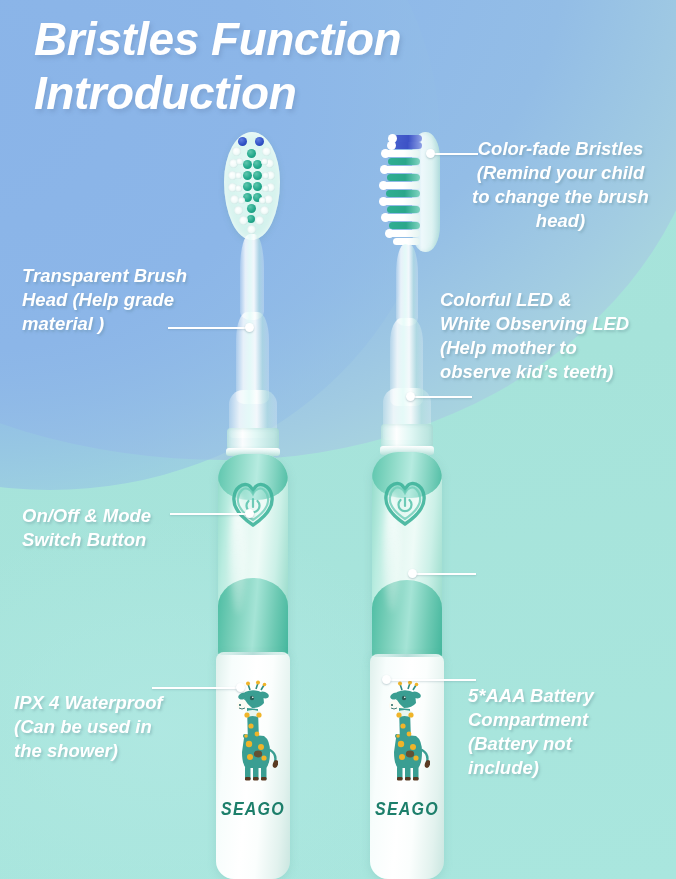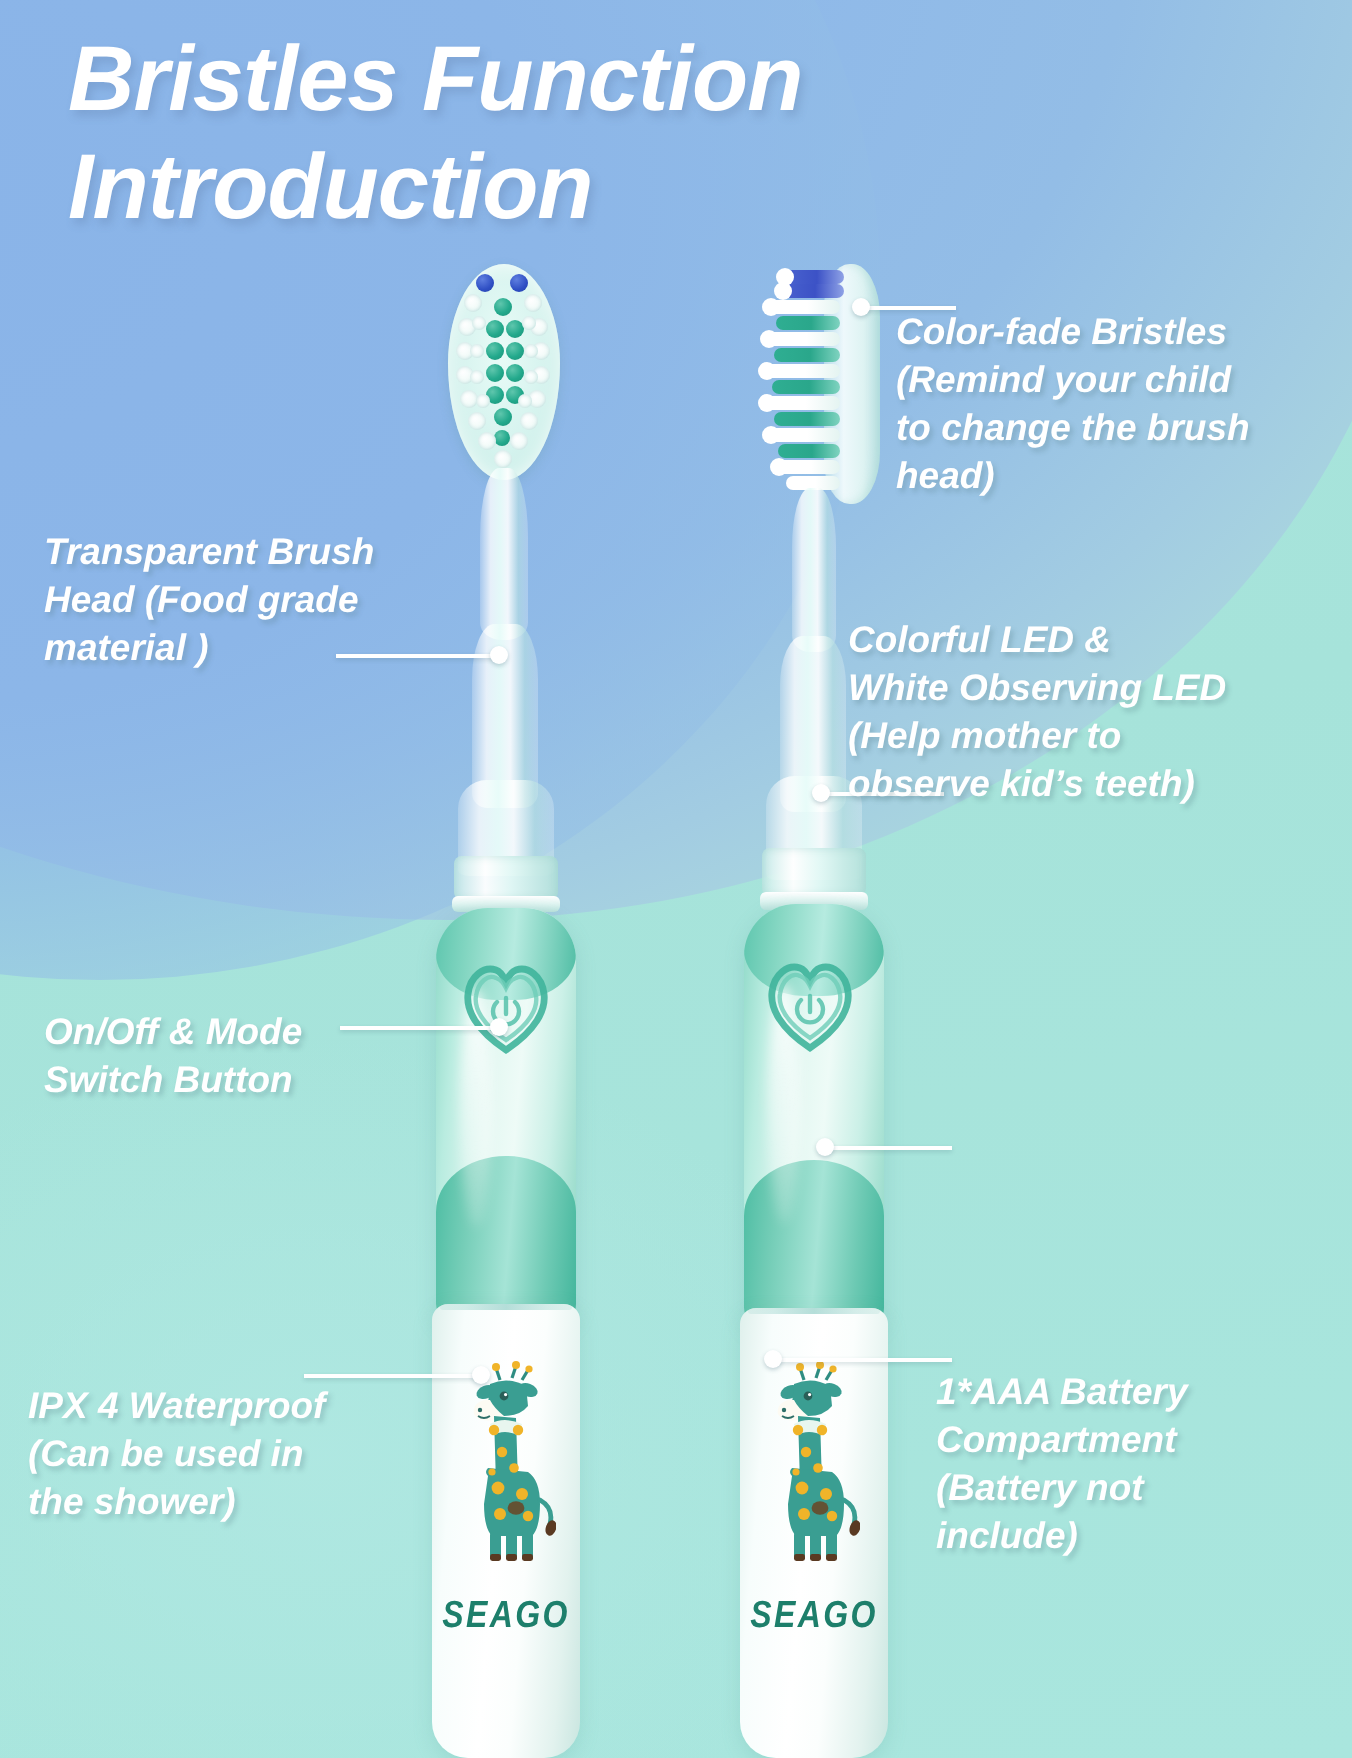--- a/index.html
+++ b/index.html
@@ -540,39 +540,39 @@
   <div class="leader" style="left:412px; top:396px; width:60px;"></div>
   <div class="leader-dot" style="left:406px; top:392px;"></div>
 
   <div class="leader" style="left:414px; top:573px; width:62px;"></div>
   <div class="leader-dot" style="left:408px; top:569px;"></div>
 
   <div class="leader" style="left:388px; top:679px; width:88px;"></div>
   <div class="leader-dot" style="left:382px; top:675px;"></div>
 
   <div class="label left" style="left:22px; top:264px; width:210px;">Transparent Brush
-Head (Food grade
+Head (Help grade
 material )</div>
 
   <div class="label left" style="left:22px; top:504px; width:200px;">On/Off &amp; Mode
 Switch Button</div>
 
   <div class="label left" style="left:14px; top:691px; width:205px;">IPX 4 Waterproof
 (Can be used in
 the shower)</div>
 
-  <div class="label right" style="left:448px; top:154px; width:225px;">Color-fade Bristles
+  <div class="label right" style="left:448px; top:137px; width:225px;text-align:center;">Color-fade Bristles
 (Remind your child
 to change the brush
 head)</div>
 
-  <div class="label right" style="left:424px; top:288px; width:236px;margin-top:20px;">Colorful LED &amp;
+  <div class="label right" style="left:440px; top:288px; width:236px;">Colorful LED &amp;
 White Observing LED
 (Help mother to
 observe kid’s teeth)</div>
 
 
-  <div class="label right" style="left:468px; top:684px; width:208px;">1*AAA Battery
+  <div class="label right" style="left:468px; top:684px; width:208px;">5*AAA Battery
 Compartment
 (Battery not
 include)</div>
 
 </div>
 
 </body></html>

